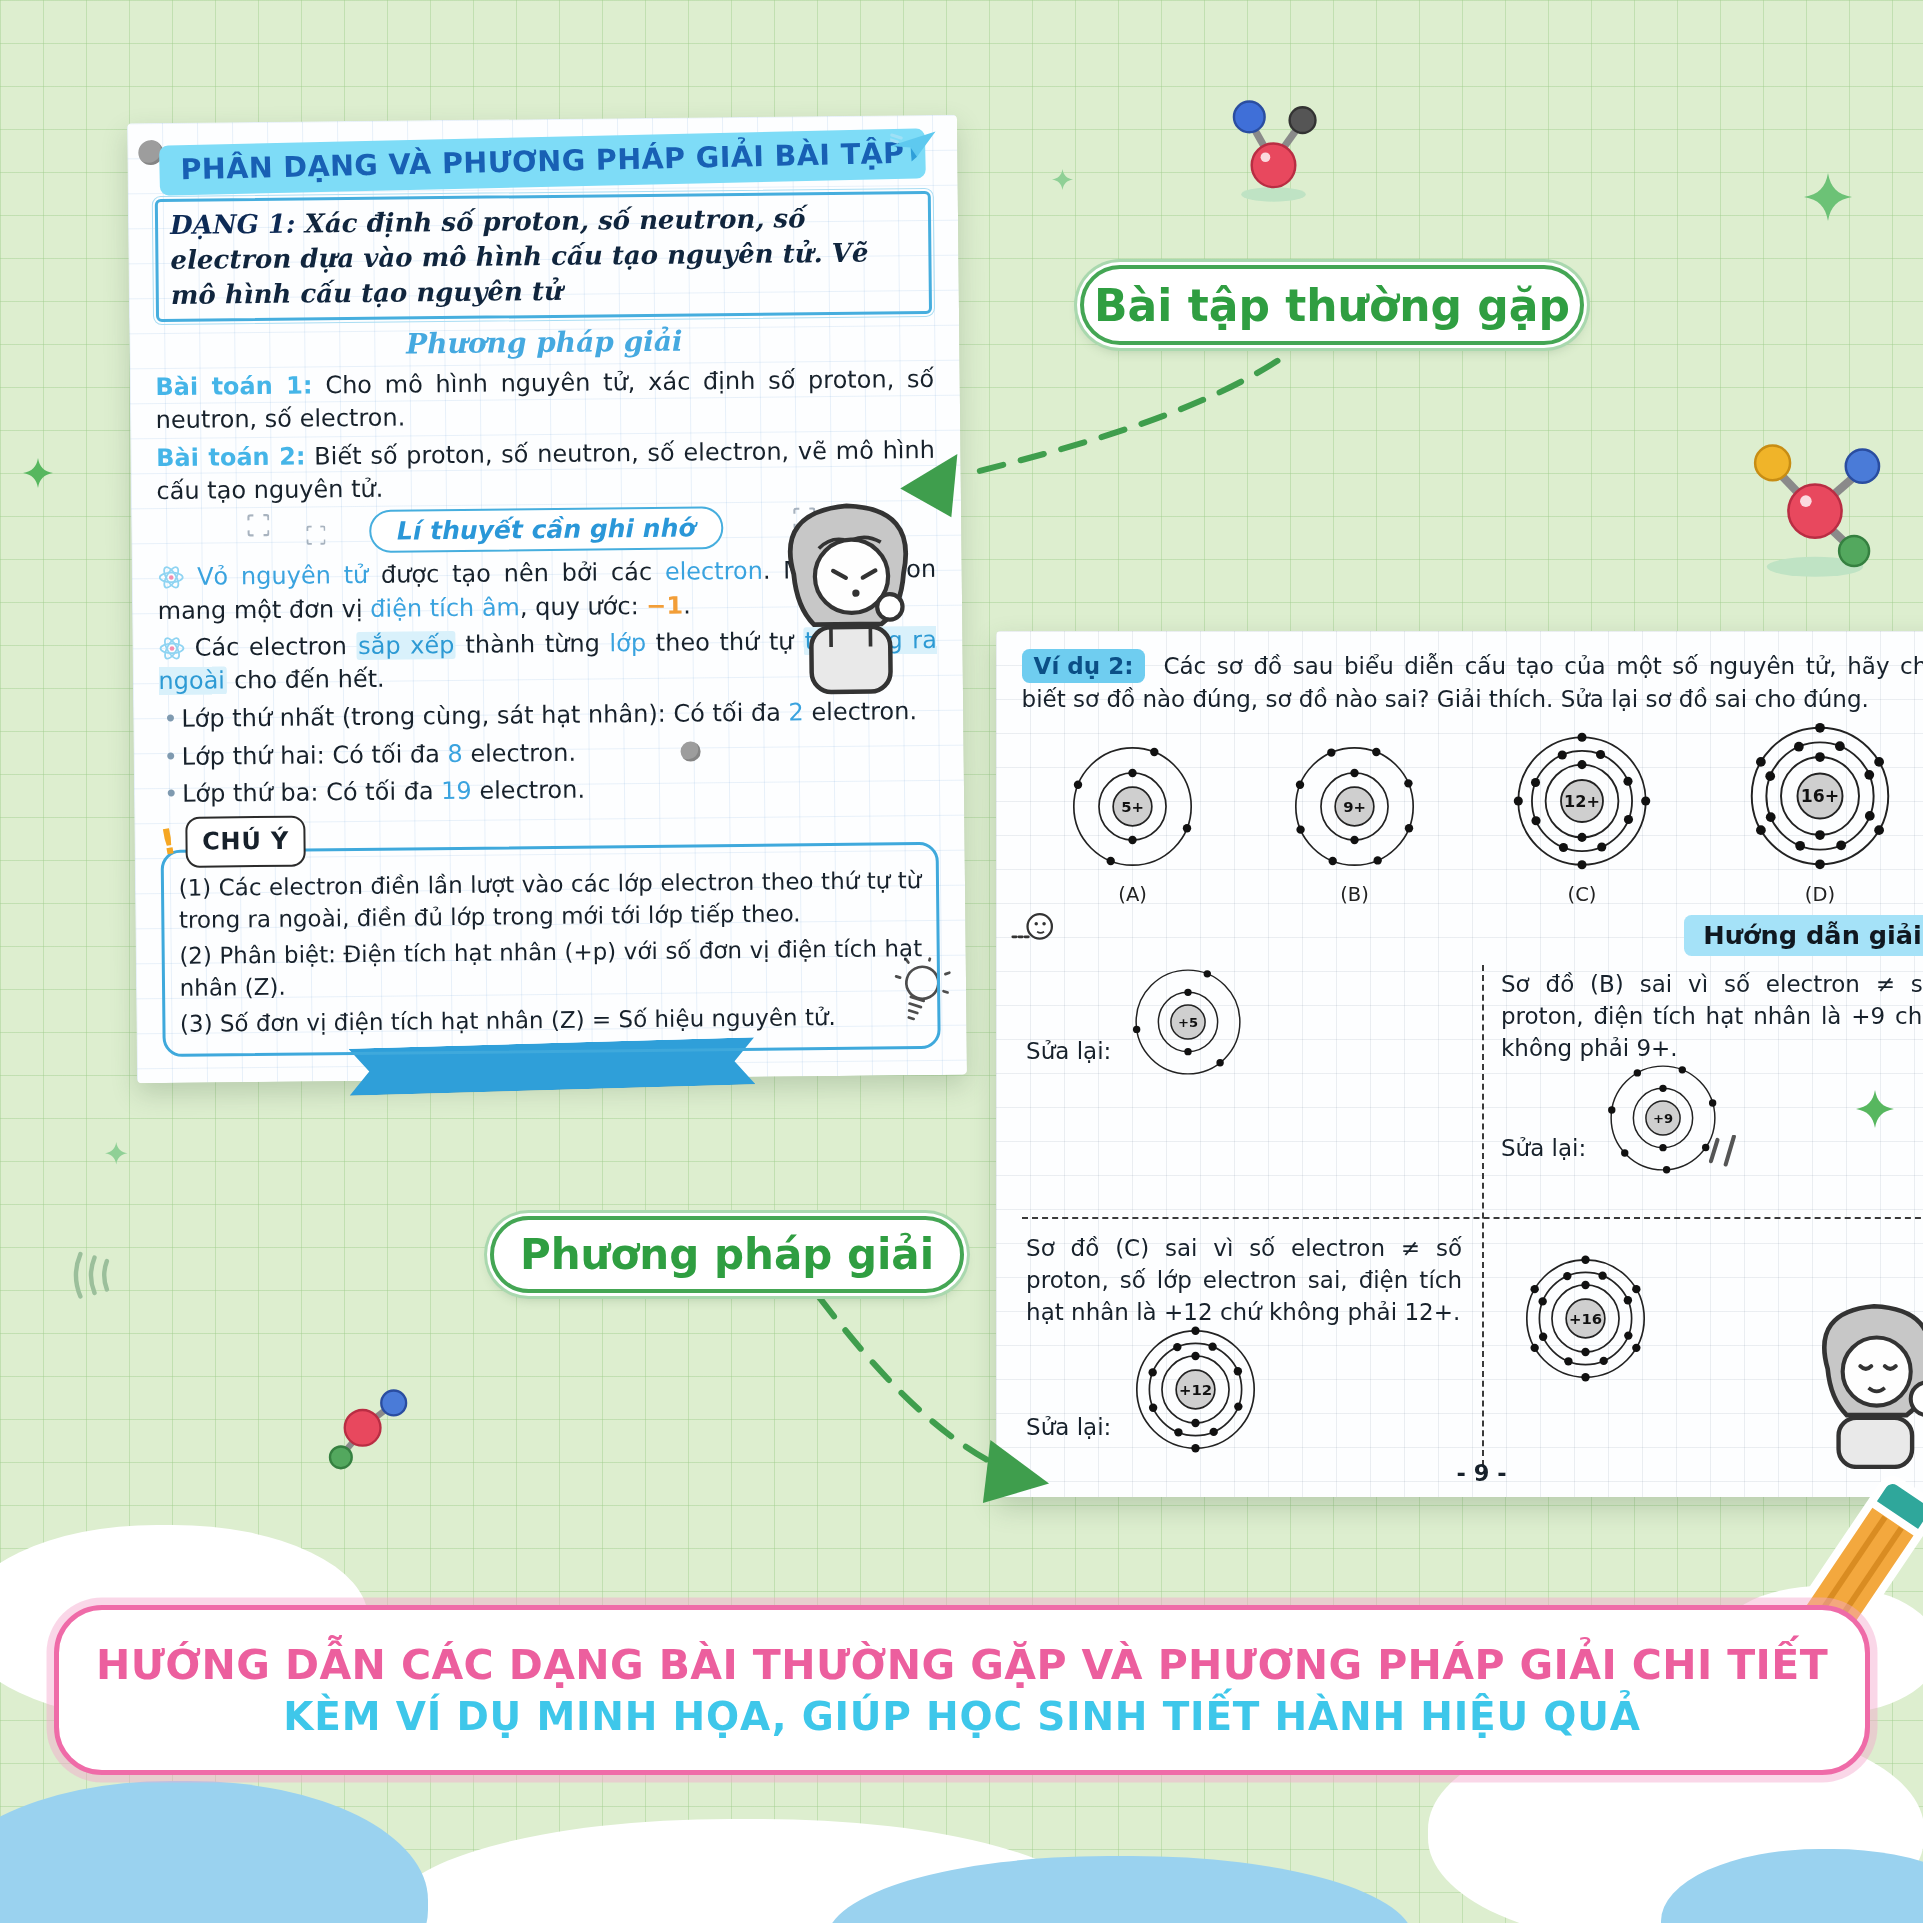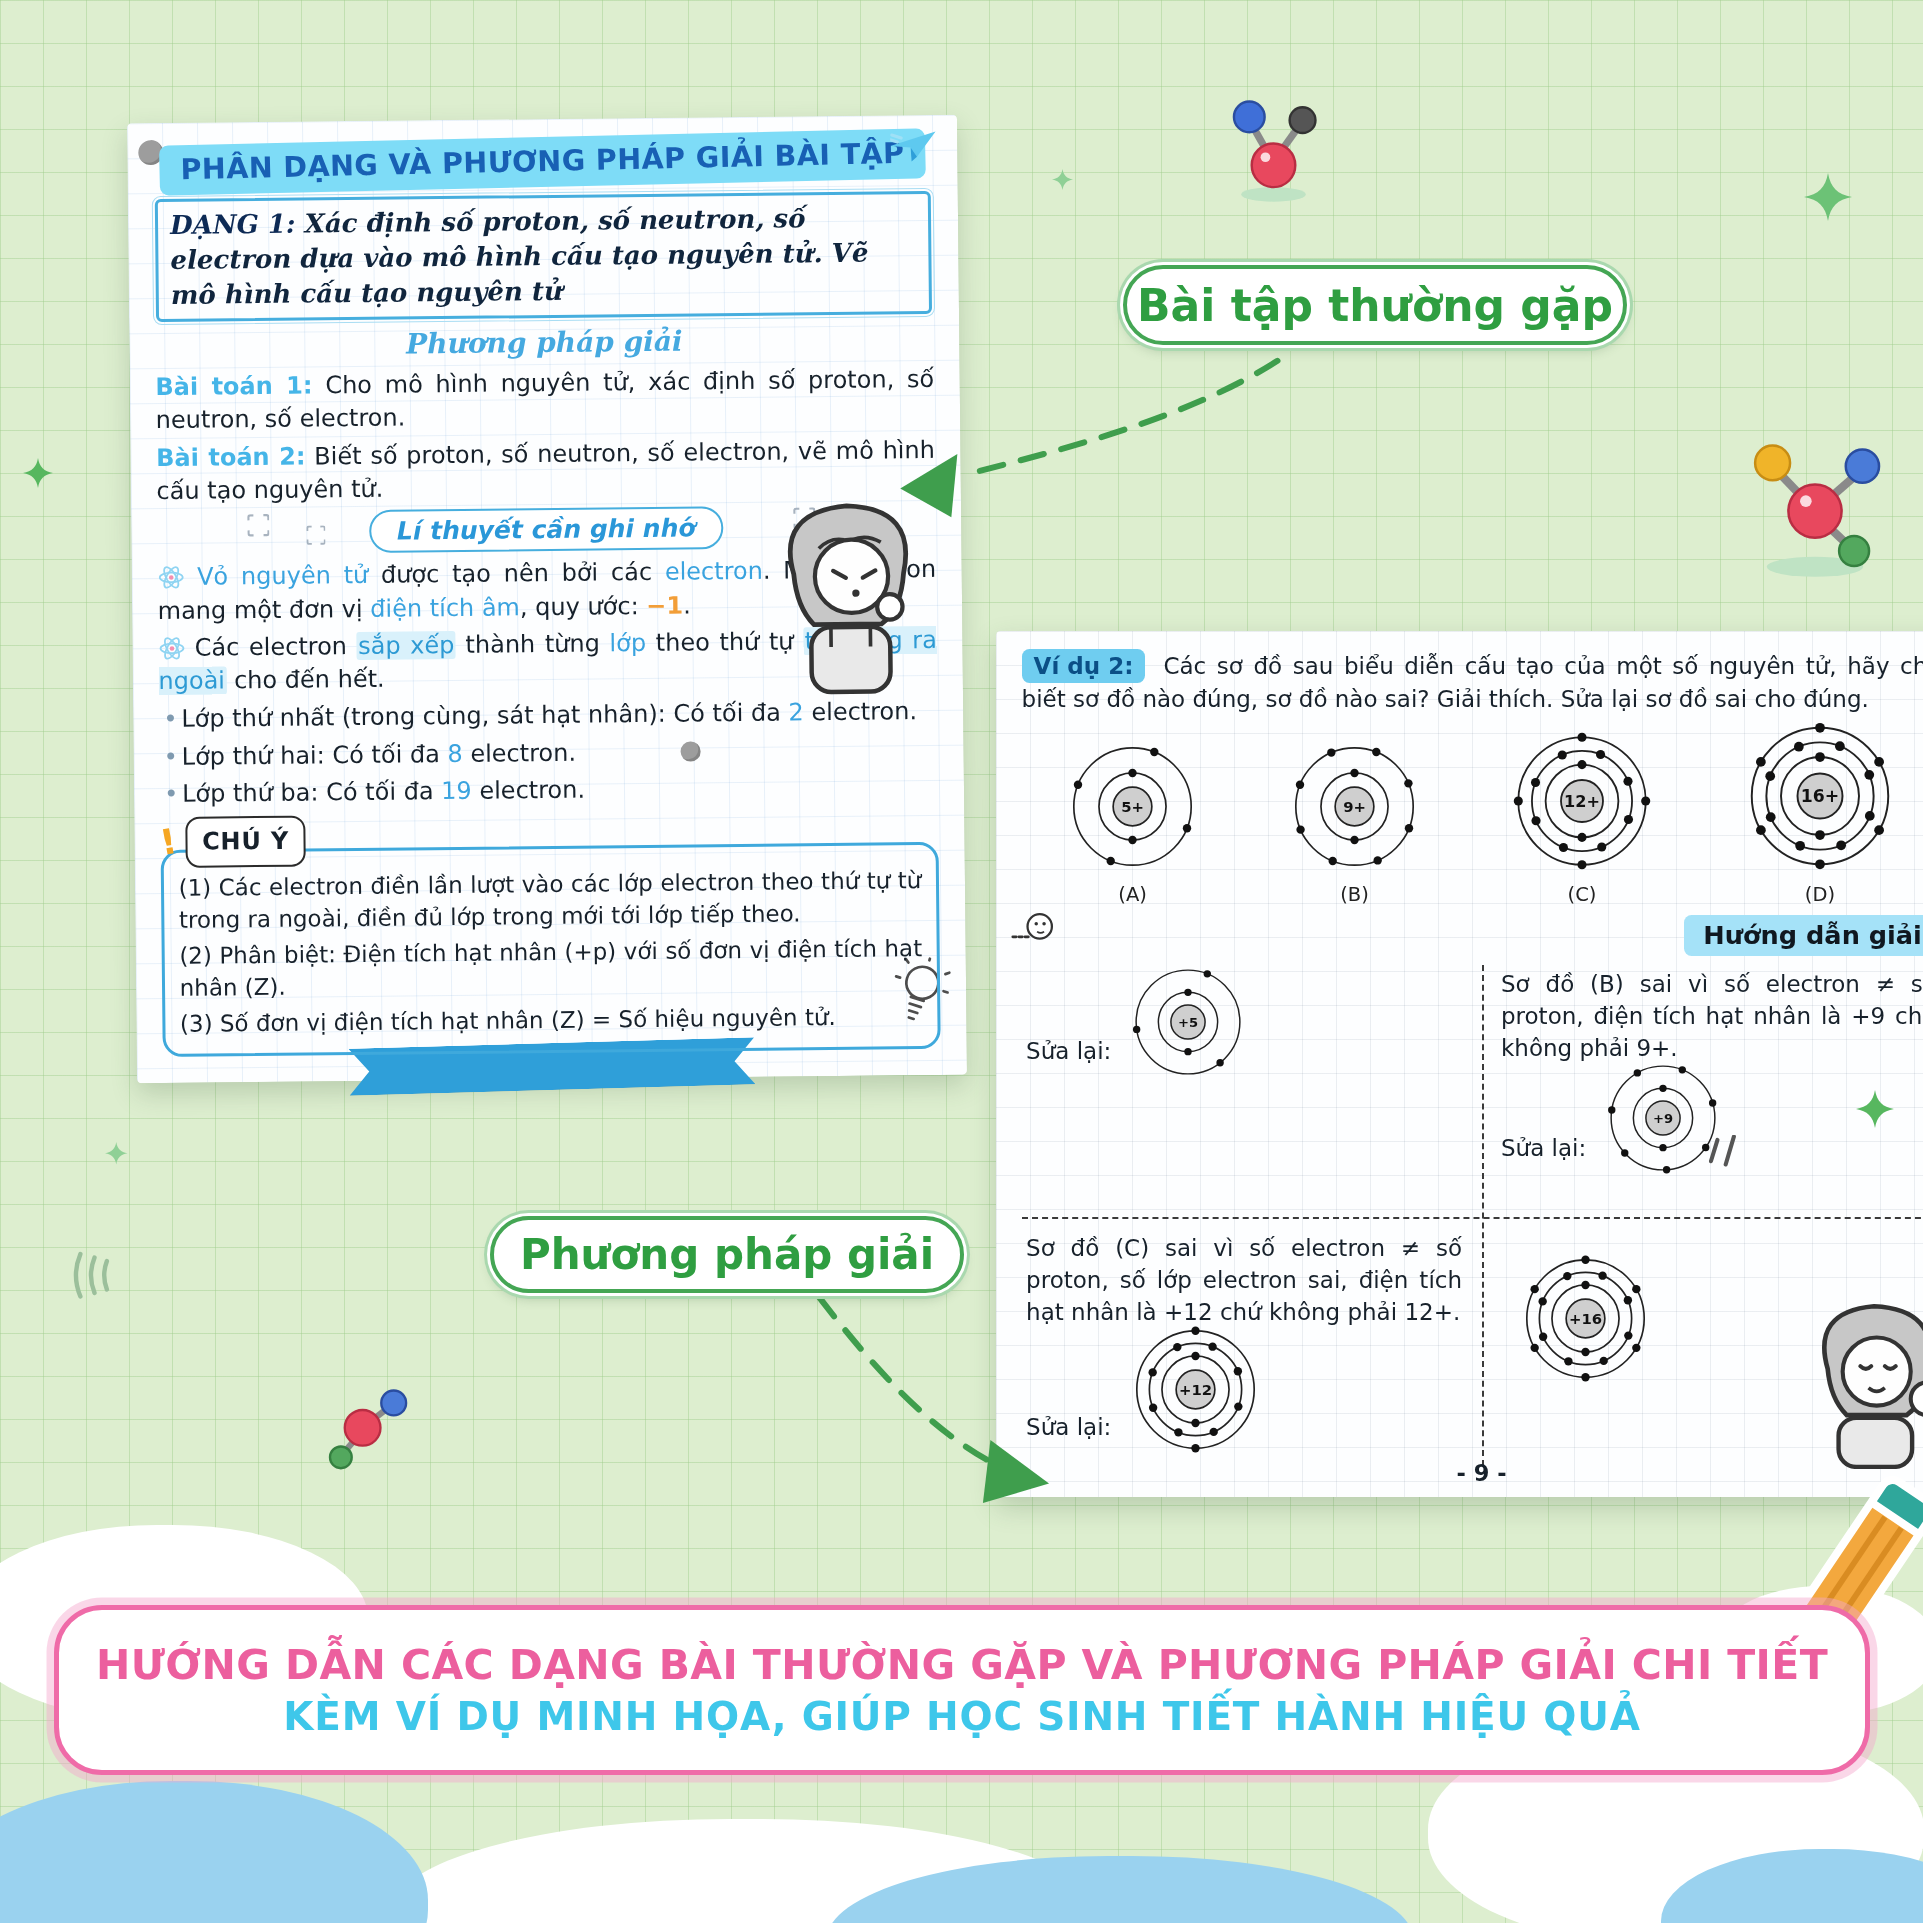--- a/index.html
+++ b/index.html
@@ -113,21 +113,21 @@
   .fix-row{display:flex;align-items:center;gap:19.5px;margin-top:-3px;}
   .fix-label{align-self:flex-end;margin-bottom:19.5px;white-space:nowrap;}
   .page-number{position:absolute;bottom:7.5px;left:0;right:0;text-align:center;font-weight:bold;font-size:22.5px;}
   .girl2{position:absolute;right:-4.5px;bottom:19.5px;z-index:3;}
   
   .bubble{
     position:absolute;background:#fff;border:4.5px solid #44a654;border-radius:751px;
     box-shadow:0 0 0 3px #fff,0 0 0 6px #a9d8ae,0 6px 10.5px rgba(60,100,60,.25);
     color:#2f9e41;font-weight:800;text-align:center;z-index:4;
   }
-  .bubble-top{left:1123px;top:265px;width:496px;font-size:44px;padding:10.5px 0;}
+  .bubble-top{left:1080px;top:265px;width:496px;font-size:44px;padding:10.5px 0;}
   .bubble-bottom{left:490px;top:1216px;width:466px;font-size:42px;padding:9.8px 0;}
   .arrows{position:absolute;left:0;top:0;z-index:3;pointer-events:none;}
   .banner{
     position:absolute;left:54px;top:1605px;width:1816px;height:170px;z-index:4;
     background:#fff;border:5.3px solid #ef6ba8;border-radius:48px;box-sizing:border-box;
     box-shadow:0 0 0 7.5px rgba(244,167,203,.45);
     display:flex;flex-direction:column;justify-content:center;align-items:center;gap:4.5px;
   }
   .banner-line1{color:#ec5f9e;font-weight:800;font-size:41px;letter-spacing:0.4px;white-space:nowrap;}
   .banner-line2{

